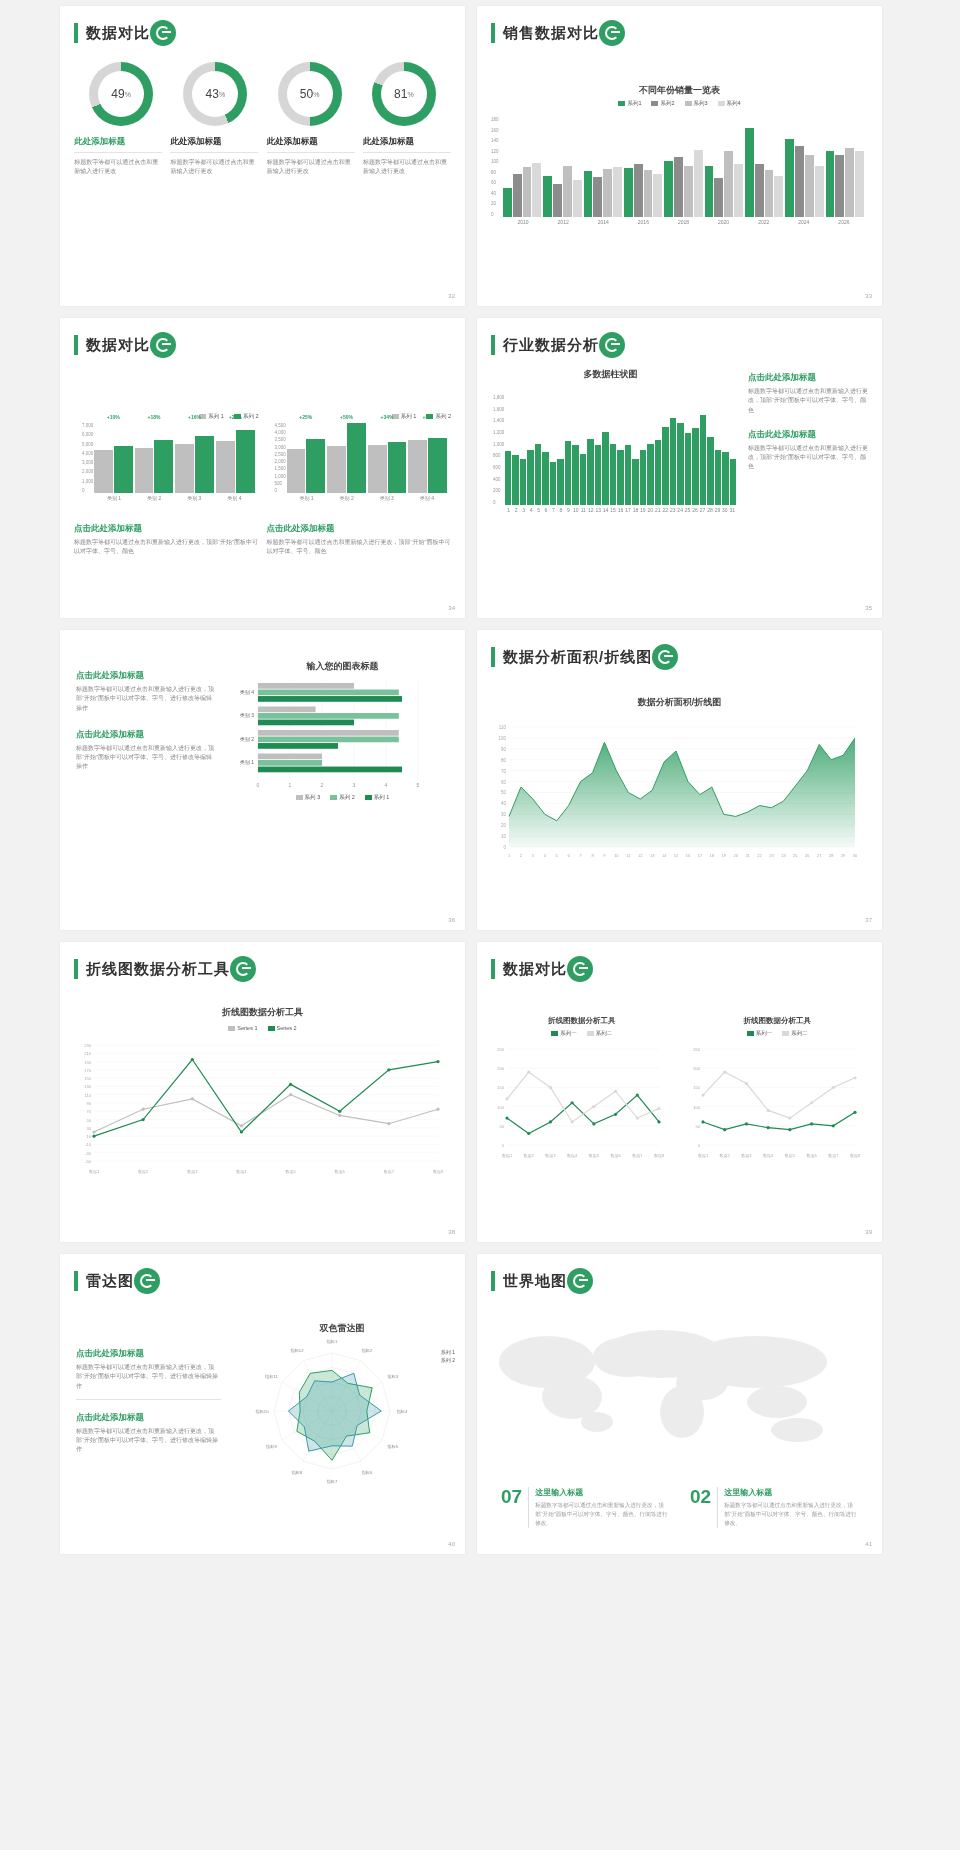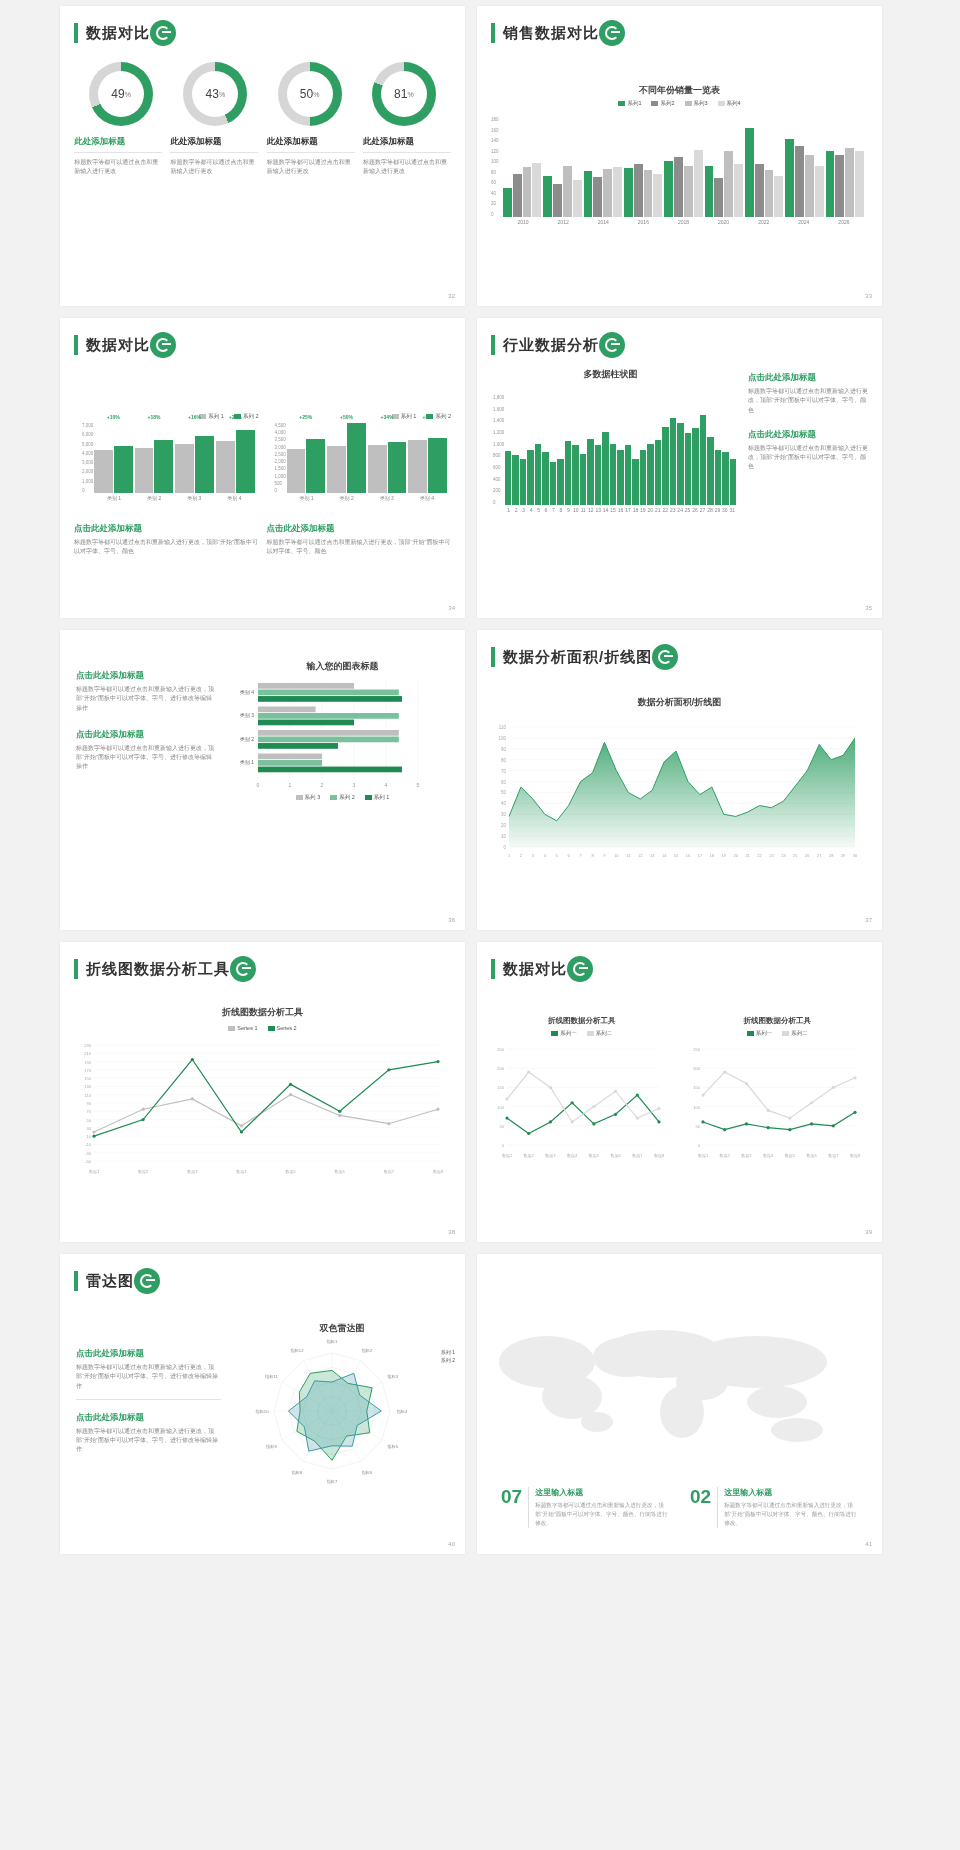--- a/index.html
+++ b/index.html
@@ -815,20 +815,27 @@
             <div><span class="k" style="background:#2f9e63"></span><span>系列 1</span></div>
             <div style="margin-top:2px"><span class="k" style="background:#3c9aa8"></span><span>系列 2</span></div>
           </div>
         </div>
       </div>
     </div>
     <span class="pnum">40</span>
   </div>
 
   <div class="slide">
+    <div class="title-row">
+      <div class="title-left">
+        <span class="tbar"></span>
+        <span class="ttext">世界地图</span>
+      </div>
+      <span class="logo"></span>
+    </div>
     <div id="worldmap" style="position:absolute;left:0;top:48px;width:405px;height:180px;opacity:.18">
         <svg width="405" height="180">
           <ellipse cx="70" cy="60" rx="48" ry="26" fill="#9a9a9a"></ellipse>
           <ellipse cx="95" cy="95" rx="30" ry="22" fill="#9a9a9a"></ellipse>
           <ellipse cx="150" cy="55" rx="34" ry="20" fill="#9a9a9a"></ellipse>
           <ellipse cx="185" cy="52" rx="60" ry="24" fill="#9a9a9a"></ellipse>
           <ellipse cx="225" cy="80" rx="26" ry="18" fill="#9a9a9a"></ellipse>
           <ellipse cx="205" cy="110" rx="22" ry="26" fill="#9a9a9a"></ellipse>
           <ellipse cx="280" cy="60" rx="70" ry="26" fill="#9a9a9a"></ellipse>
           <ellipse cx="300" cy="100" rx="30" ry="16" fill="#9a9a9a"></ellipse>

